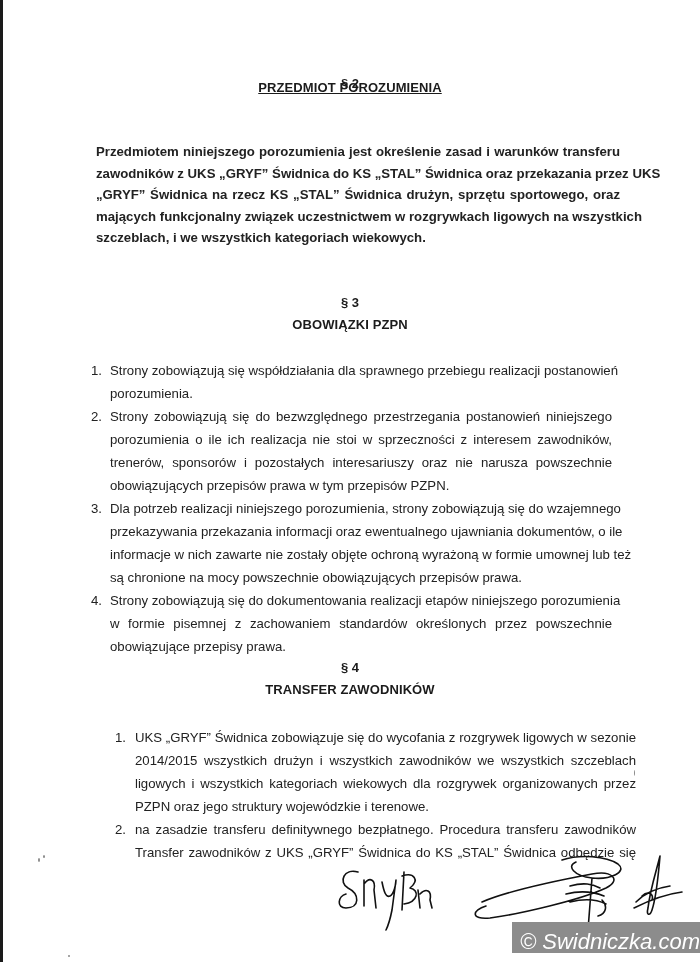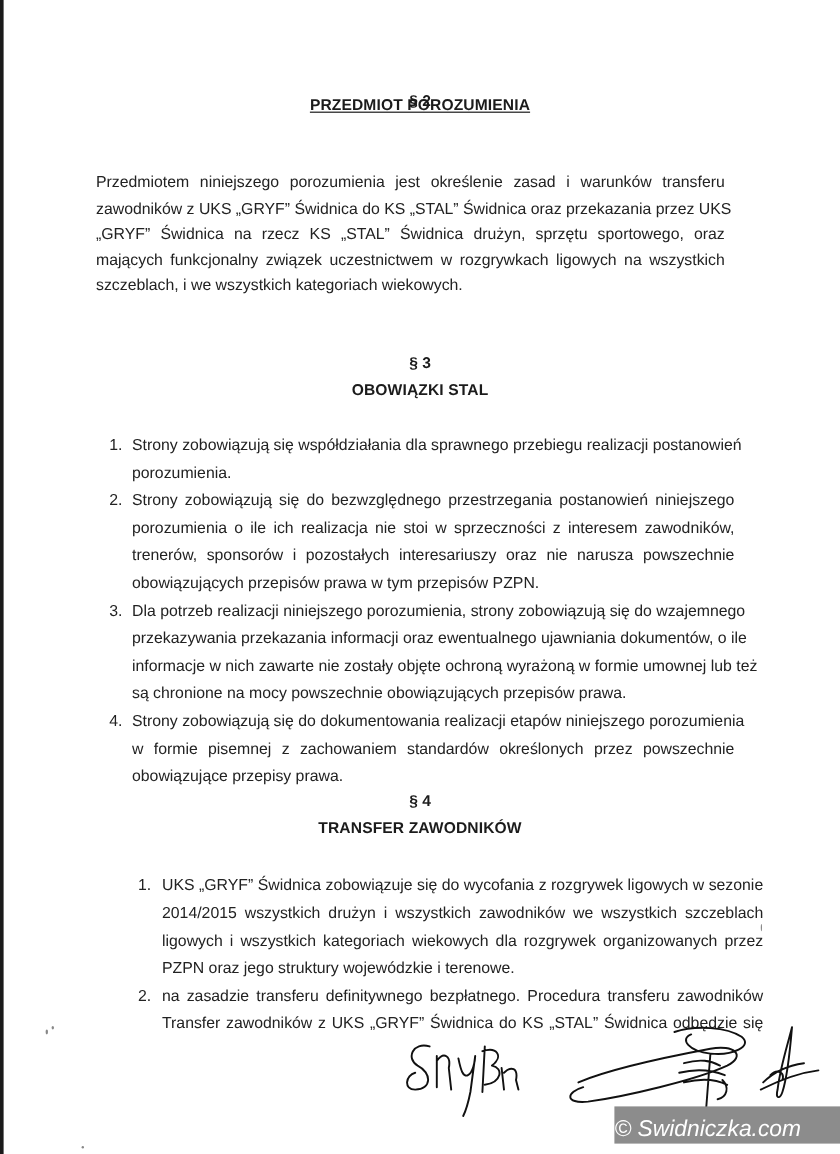--- a/index.html
+++ b/index.html
@@ -24,41 +24,41 @@
   .list li { position: relative; }
   .list .num { position: absolute; top: 0; }
   .list .ltxt { display: block; }
   .list .line { display: block; text-align: justify; text-align-last: justify; white-space: nowrap; height: 23px; }
   .list .line.last { text-align-last: left; }
   .sig { position: absolute; }
   .watermark {
     position: absolute; left: 512px; top: 922px; width: 188px; height: 31px;
     background: #8c8c8c; color: #ffffff;
     font-family: "Liberation Sans", sans-serif; font-style: italic;
-    font-size: 19px; line-height: 40px; text-align: left;
+    font-size: 22px; line-height: 40px; text-align: right;
   }
   .speck { position: absolute; background: #888; border-radius: 50%; }
 </style>
 </head>
 <body>
 
 <div class="left-edge"></div>
 
 <div class="sec-num" style="top:76px;">§ 2</div>
 <div class="sec-title" style="top:80px;text-decoration:underline;">PRZEDMIOT POROZUMIENIA</div>
-<div class="para" style="left:80px; top:141px; width:524px;">
+<div class="para" style="left:96px; top:141px; width:524px;font-weight:bold;">
   <span class="line">Przedmiotem niniejszego porozumienia jest określenie zasad i warunków transferu</span>
   <span class="line">zawodników z UKS „GRYF” Świdnica do KS „STAL” Świdnica oraz przekazania przez UKS</span>
   <span class="line">„GRYF” Świdnica na rzecz KS „STAL” Świdnica drużyn, sprzętu sportowego, oraz</span>
   <span class="line">mających funkcjonalny związek uczestnictwem w rozgrywkach ligowych na wszystkich</span>
   <span class="line last">szczeblach, i we wszystkich kategoriach wiekowych.</span>
 </div>
 
 <div class="sec-num" style="top:295px;">§ 3</div>
-<div class="sec-title" style="top:317px;">OBOWIĄZKI STAL</div>
+<div class="sec-title" style="top:317px;">OBOWIĄZKI PZPN</div>
 <ul class="list" style="left:91px; top:359px; width:521px;">
   <li>
     <span class="num">1.</span>
     <span class="ltxt" style="margin-left:19px;">
       <span class="line">Strony zobowiązują się współdziałania dla sprawnego przebiegu realizacji postanowień</span>
       <span class="line last">porozumienia.</span>
     </span>
   </li>
   <li>
     <span class="num">2.</span>

